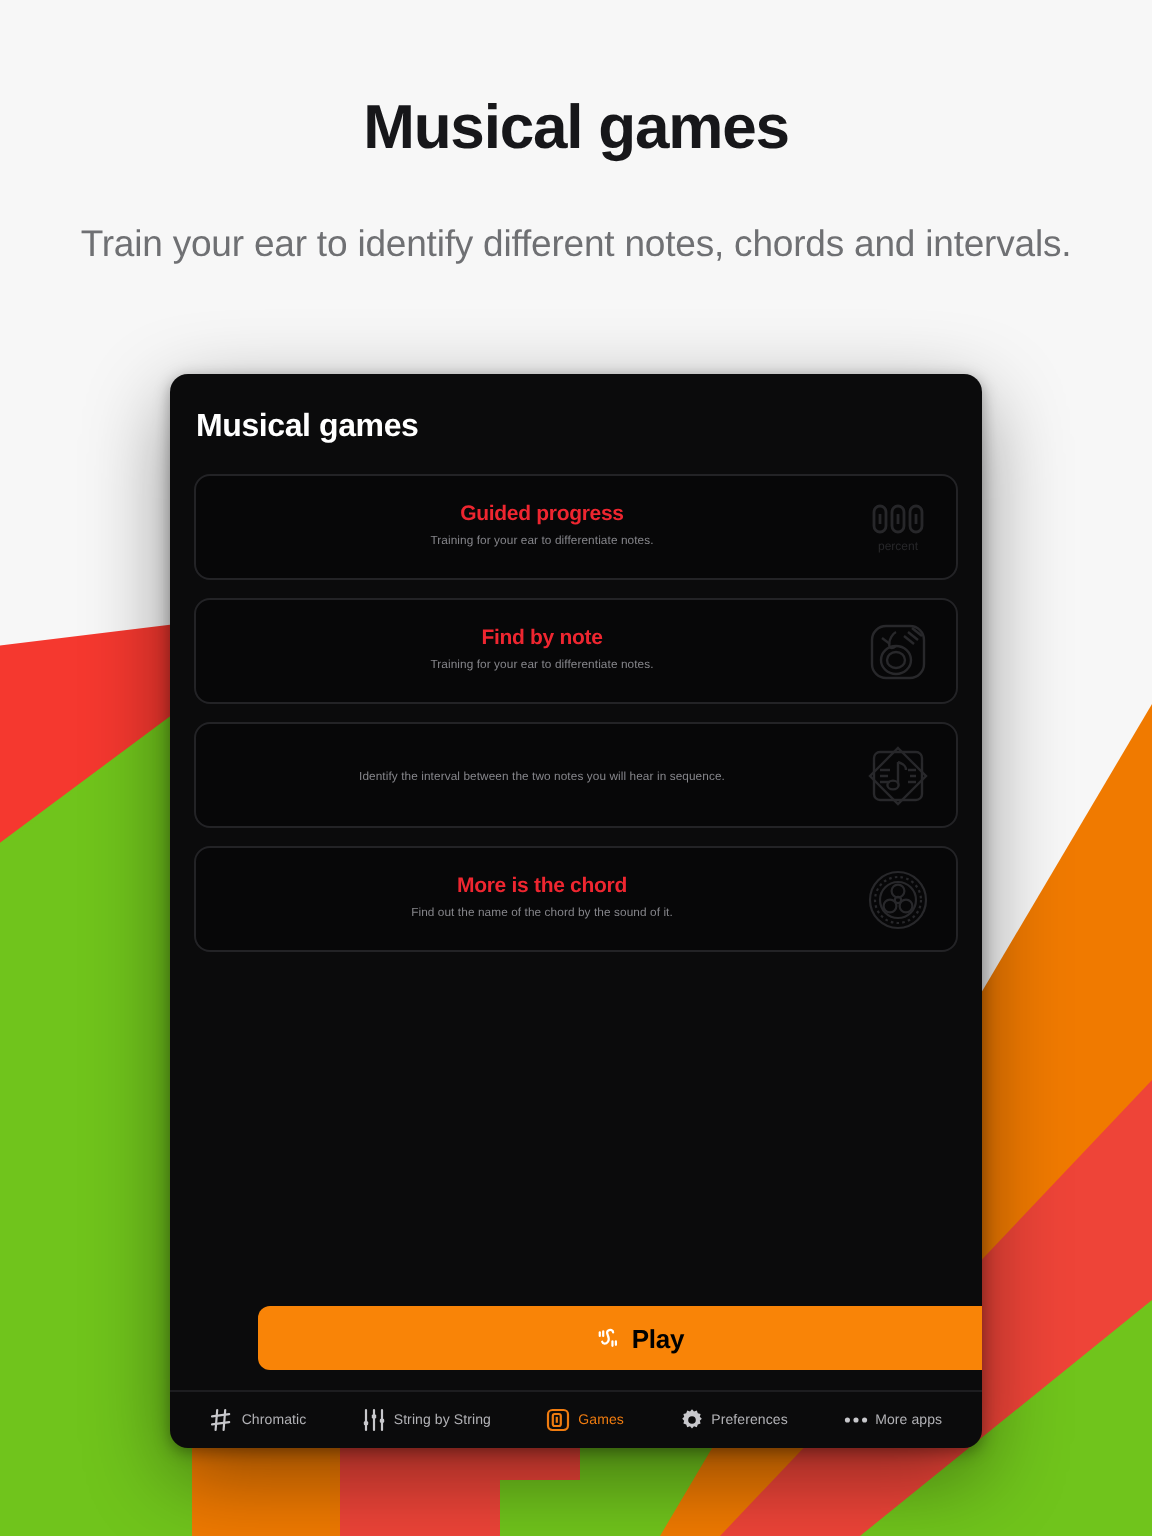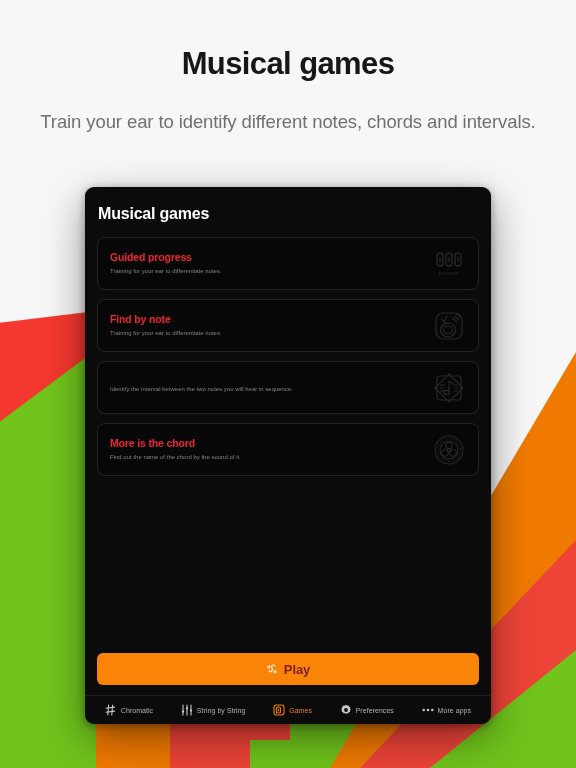--- a/index.html
+++ b/index.html
@@ -45,21 +45,21 @@
     z-index:4;
     box-shadow:0 14px 42px rgba(0,0,0,.42), 0 2px 8px rgba(0,0,0,.35);
     display:flex; flex-direction:column;
     overflow:hidden;
   }
   .device-title {
     color:#ffffff; font-size:16px; font-weight:bold;
     padding:18px 0 0 13px; letter-spacing:-0.2px;
   }
 
-  .card-list { padding:14px 12px 0 12px; display:flex; flex-direction:column; gap:9px; }
+  .card-list { padding:14px 12px 0 12px; display:flex; flex-direction:column; gap:9px;text-align:center; }
 
   .game-card {
     position:relative;
     background:#070708;
     border:1px solid #232326;
     border-radius:8px;
     height:53px;
     padding:9px 12px;
     display:flex; align-items:center;
     overflow:hidden;
@@ -81,23 +81,23 @@
   .card-icon svg { display:block; }
 
   .spacer { flex:1; }
 
   
   .play-wrap { padding:0 12px 10px 12px; }
   .play-btn {
     width:100%; height:32px;
     background:#f98407;
     border:none; border-radius:6px;
-    color:#7f1d1d; font-size:13px; font-weight:bold;
+    color:#000000; font-size:13px; font-weight:bold;
     display:flex; align-items:center; justify-content:center; gap:6px;
-    cursor:pointer; letter-spacing:-0.1px;
+    cursor:pointer; letter-spacing:-0.1px;margin-left:32px;
   }
   .play-btn svg { display:block; }
 
   
   .bottom-nav {
     height:29px;
     border-top:1px solid #1d1d20;
     display:flex; align-items:center; justify-content:space-around;
     padding:0 6px;
   }

